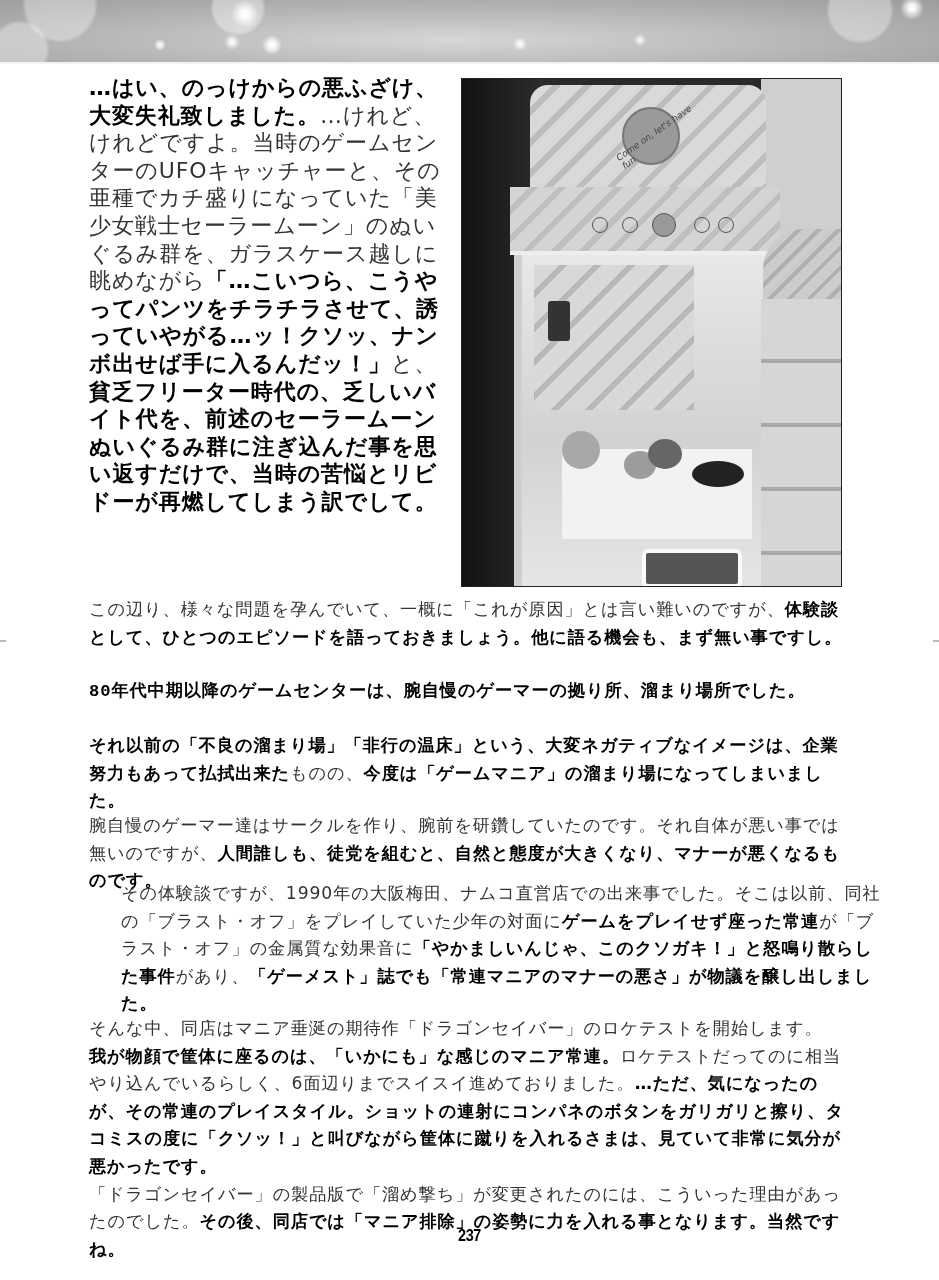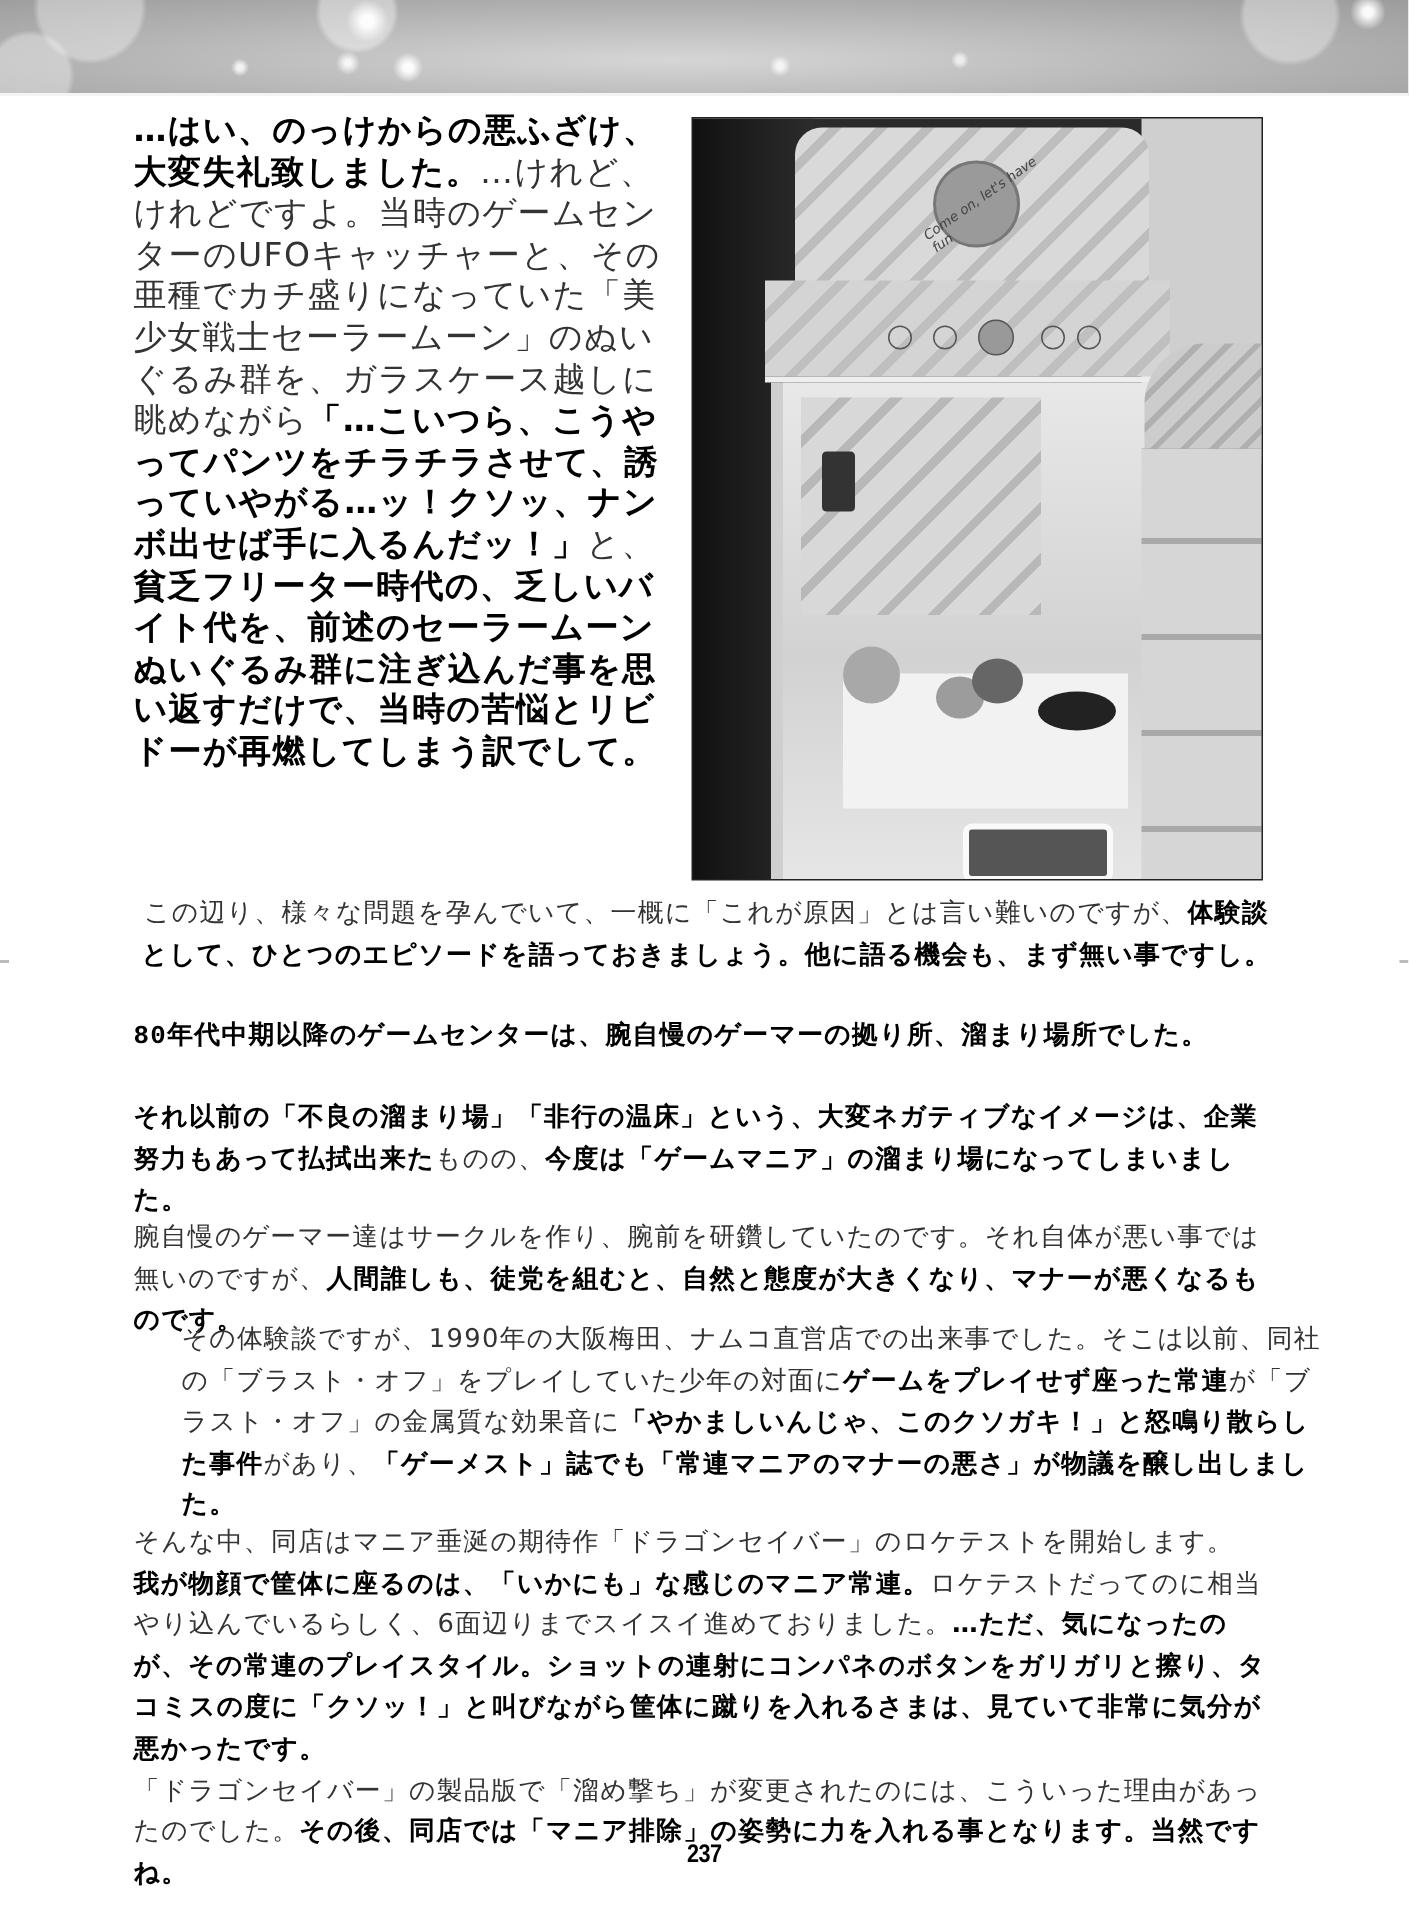--- a/index.html
+++ b/index.html
@@ -126,21 +126,21 @@
   <div class="plush" style="left:100px;top:352px;width:38px;height:38px;background:#a8a8a8"></div>
   <div class="plush" style="left:162px;top:372px;width:32px;height:28px;background:#9c9c9c"></div>
   <div class="plush" style="left:186px;top:360px;width:34px;height:30px;background:#666"></div>
   <div class="plush" style="left:230px;top:382px;width:52px;height:26px;background:#222"></div>
   <div class="right-sign"></div>
   <div class="right-machines"></div>
   <div class="panel"></div>
 </div>
 
 <div id="full-wrap">
-  <p class="text-full" style="top: 596px; text-align: center;"><span class="reg">この辺り、様々な問題を孕んでいて、一概に「これが原因」とは言い難いのですが、</span><span class="bold">体験談として、ひとつのエピソードを語っておきましょう。他に語る機会も、まず無い事ですし。</span></p>
+  <p class="text-full" style="top: 596px;"><span class="reg">この辺り、様々な問題を孕んでいて、一概に「これが原因」とは言い難いのですが、</span><span class="bold">体験談として、ひとつのエピソードを語っておきましょう。他に語る機会も、まず無い事ですし。</span></p>
   <p class="text-full" style="top: 678px; font-family: Liberation Mono, monospace;"><span class="bold">80年代中期以降のゲームセンターは、腕自慢のゲーマーの拠り所、溜まり場所でした。</span></p>
   <p class="text-full" style="top: 732px;"><span class="bold">それ以前の「不良の溜まり場」「非行の温床」という、大変ネガティブなイメージは、企業努力もあって払拭出来た</span><span class="reg">ものの、</span><span class="bold">今度は「ゲームマニア」の溜まり場になってしまいました。</span></p>
   <p class="text-full" style="top: 812px;"><span class="reg">腕自慢のゲーマー達はサークルを作り、腕前を研鑽していたのです。それ自体が悪い事では無いのですが、</span><span class="bold">人間誰しも、徒党を組むと、自然と態度が大きくなり、マナーが悪くなるものです。</span></p>
   <p class="text-full" style="top: 880px; margin-left: 32px;"><span class="reg">その体験談ですが、1990年の大阪梅田、ナムコ直営店での出来事でした。そこは以前、同社の「ブラスト・オフ」をプレイしていた少年の対面に</span><span class="bold">ゲームをプレイせず座った常連</span><span class="reg">が「ブラスト・オフ」の金属質な効果音に</span><span class="bold">「やかましいんじゃ、このクソガキ！」と怒鳴り散らした事件</span><span class="reg">があり、</span><span class="bold">「ゲーメスト」誌でも「常連マニアのマナーの悪さ」が物議を醸し出しました。</span></p>
   <p class="text-full" style="top: 1015px;"><span class="reg">そんな中、同店はマニア垂涎の期待作「ドラゴンセイバー」のロケテストを開始します。</span><br><span class="bold">我が物顔で筐体に座るのは、「いかにも」な感じのマニア常連。</span><span class="reg">ロケテストだってのに相当やり込んでいるらしく、6面辺りまでスイスイ進めておりました。</span><span class="bold">…ただ、気になったのが、その常連のプレイスタイル。ショットの連射にコンパネのボタンをガリガリと擦り、タコミスの度に「クソッ！」と叫びながら筐体に蹴りを入れるさまは、見ていて非常に気分が悪かったです。</span><br><span class="reg">「ドラゴンセイバー」の製品版で「溜め撃ち」が変更されたのには、こういった理由があったのでした。</span><span class="bold">その後、同店では「マニア排除」の姿勢に力を入れる事となります。当然ですね。</span></p>
 </div>
 
 <div class="page-number">237</div>
 
 </body></html>

